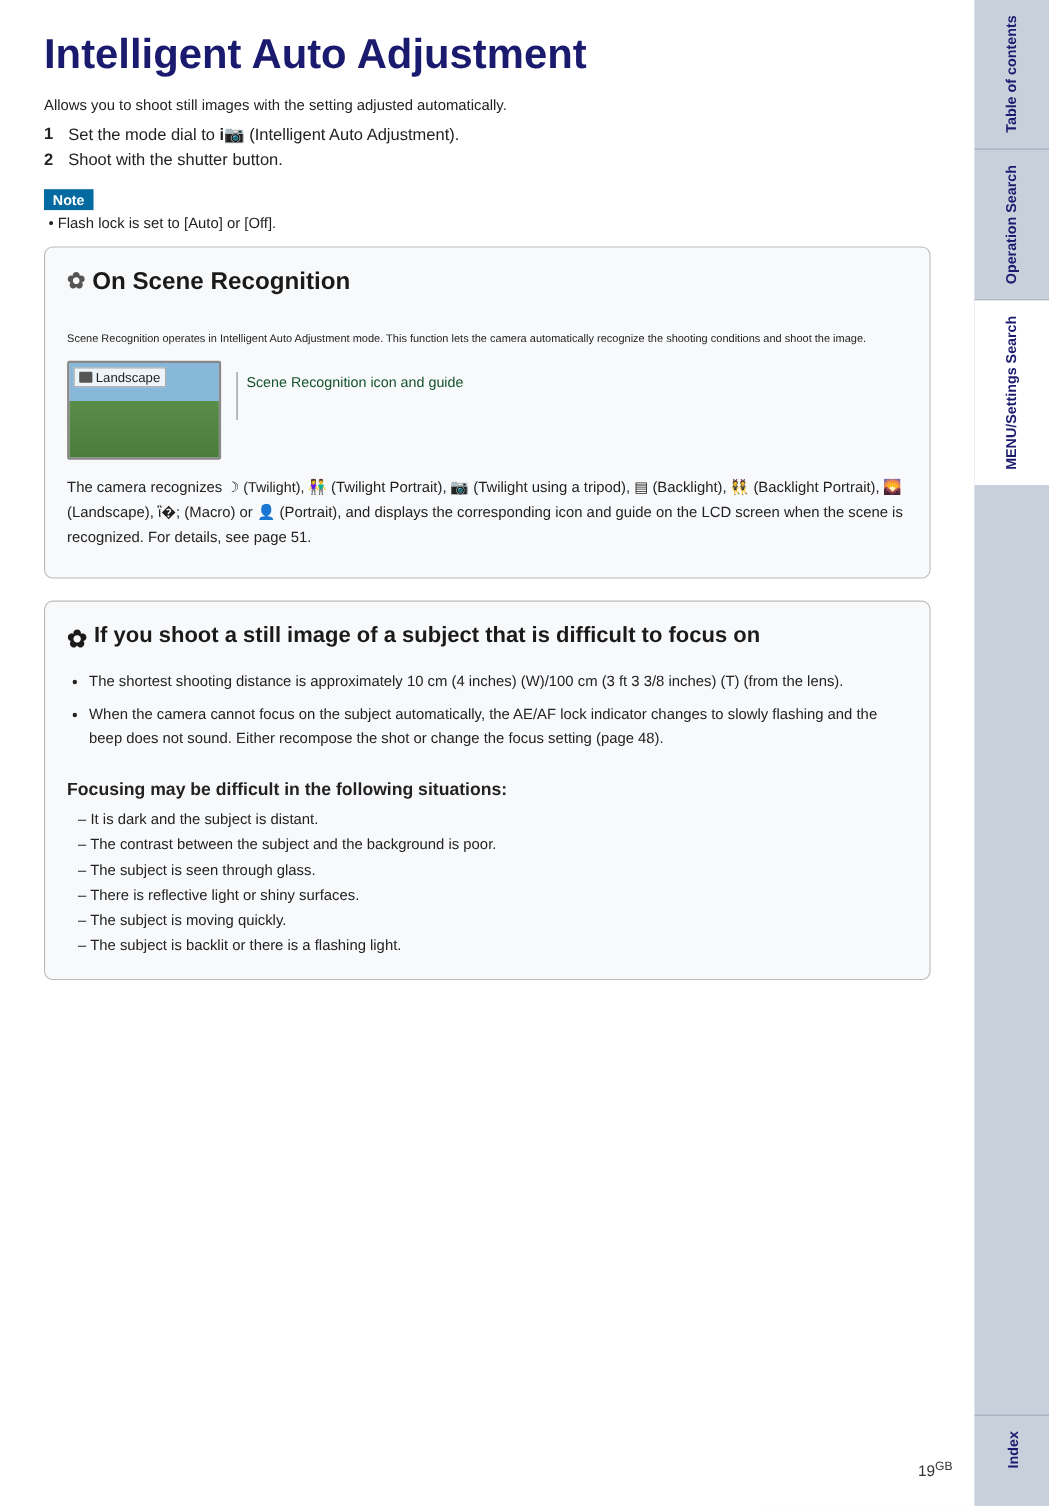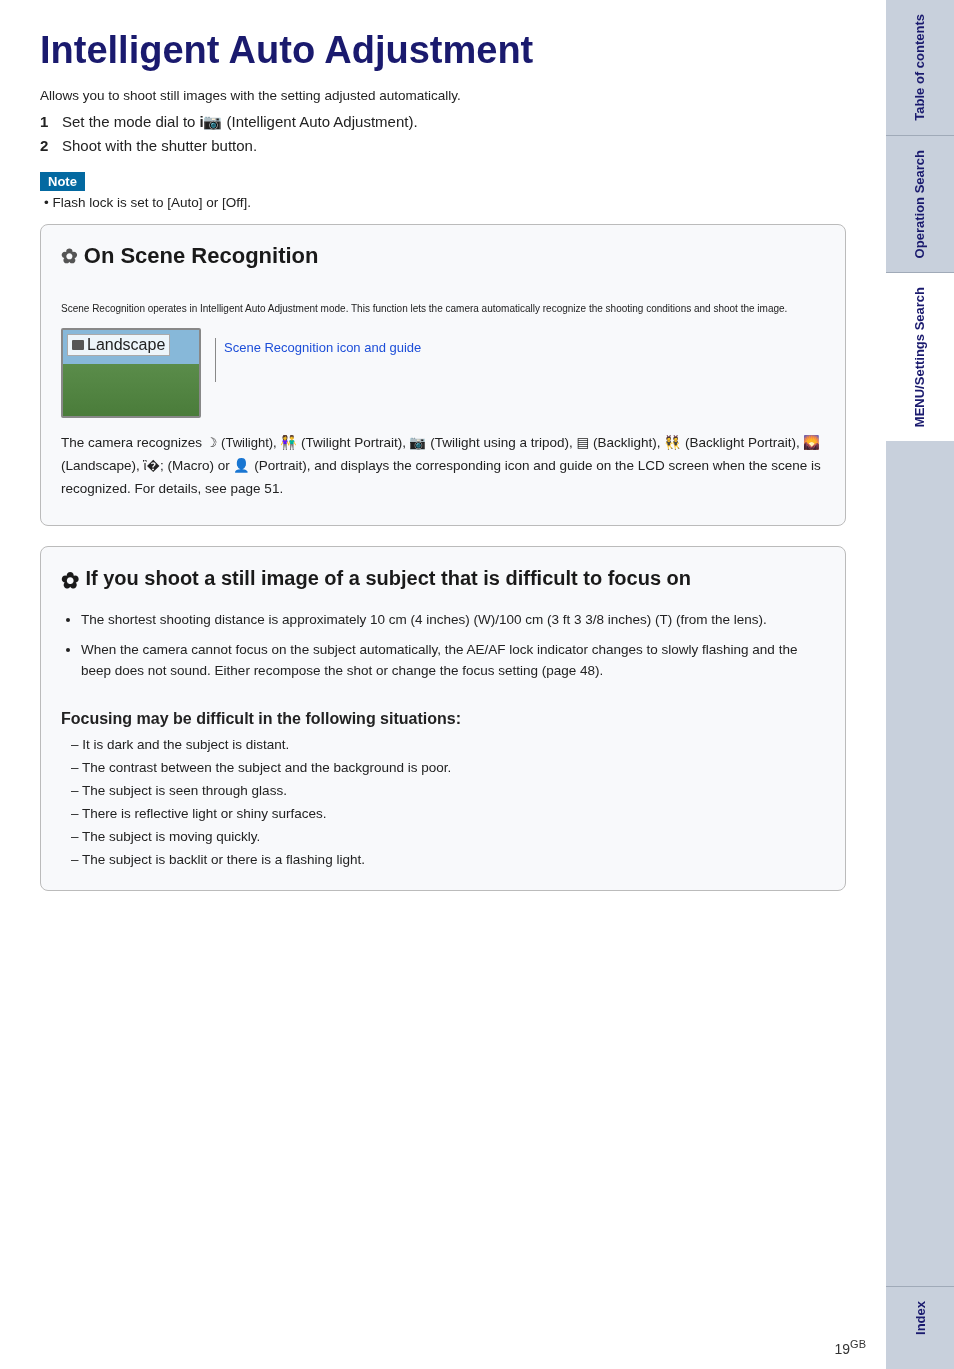--- a/index.html
+++ b/index.html
@@ -119,37 +119,37 @@
       position: relative;
       flex-shrink: 0;
     }
 
     .scene-image-overlay {
       position: absolute;
       top: 4px;
       left: 4px;
       background: rgba(255,255,255,0.85);
       border: 1px solid #aaa;
-      font-size: 16px;
+      font-size: 12px;
       padding: 1px 4px;
       display: flex;
       align-items: center;
       gap: 3px;
     }
 
     .overlay-icon {
       width: 12px;
       height: 10px;
       background: #555;
       border-radius: 1px;
     }
 
     .scene-caption {
       font-size: 13px;
-      color: #1d4ed8;
+      color: #14532d;
       padding-top: 4px;
       display: flex;
       align-items: center;
       gap: 6px;
       text-align: center;
     }
 
     .camera-recognizes-text {
       font-size: 13.5px;
       line-height: 1.7;
@@ -200,21 +200,21 @@
       font-size: 13.5px;
       line-height: 1.7;
     }
 
     .dash-list li::before {
       content: "– ";
     }
 
     .page-number {
       position: absolute;
-      bottom: 12px;
+      bottom: 24px;
       right: 20px;
       font-size: 14px;
       color: #333;
     }
 
     .gb-label {
       font-size: 11px;
       vertical-align: super;
     }
 

